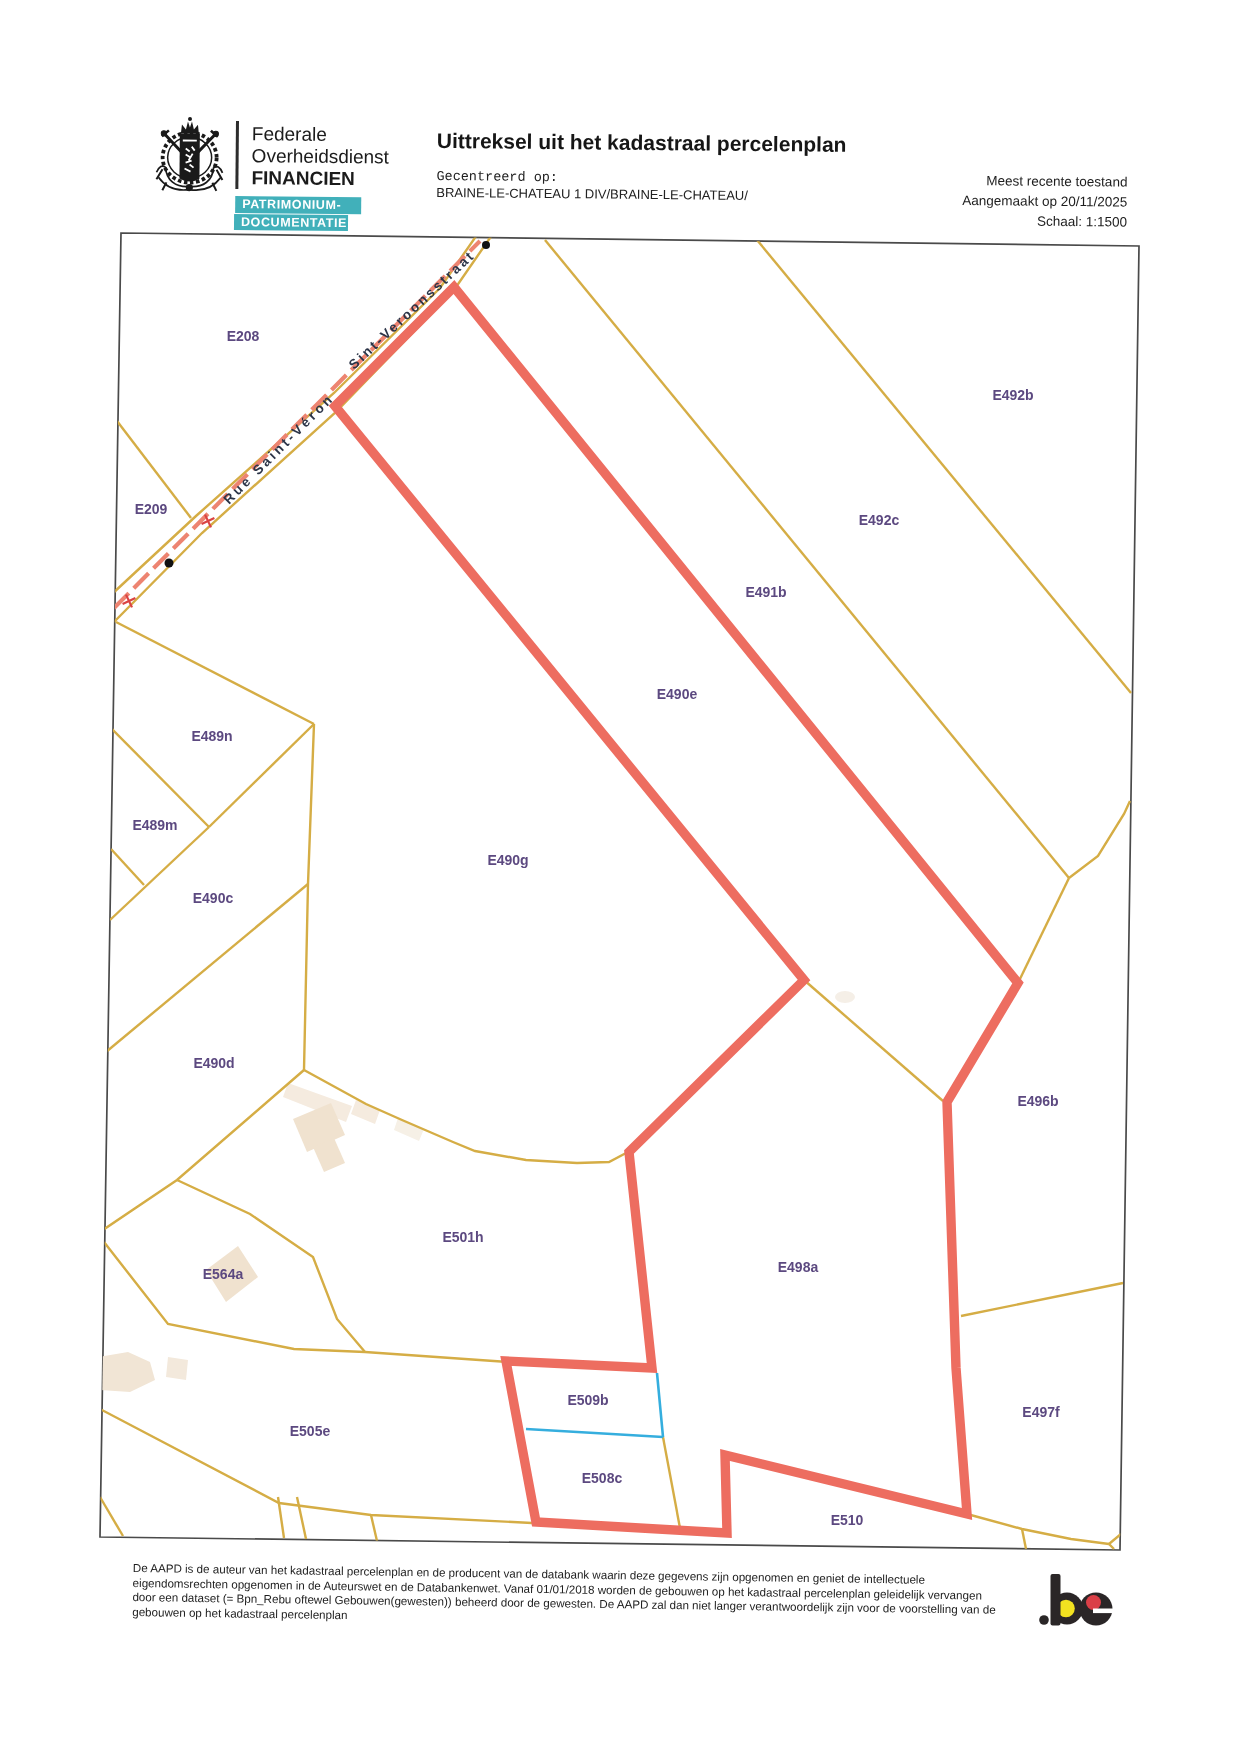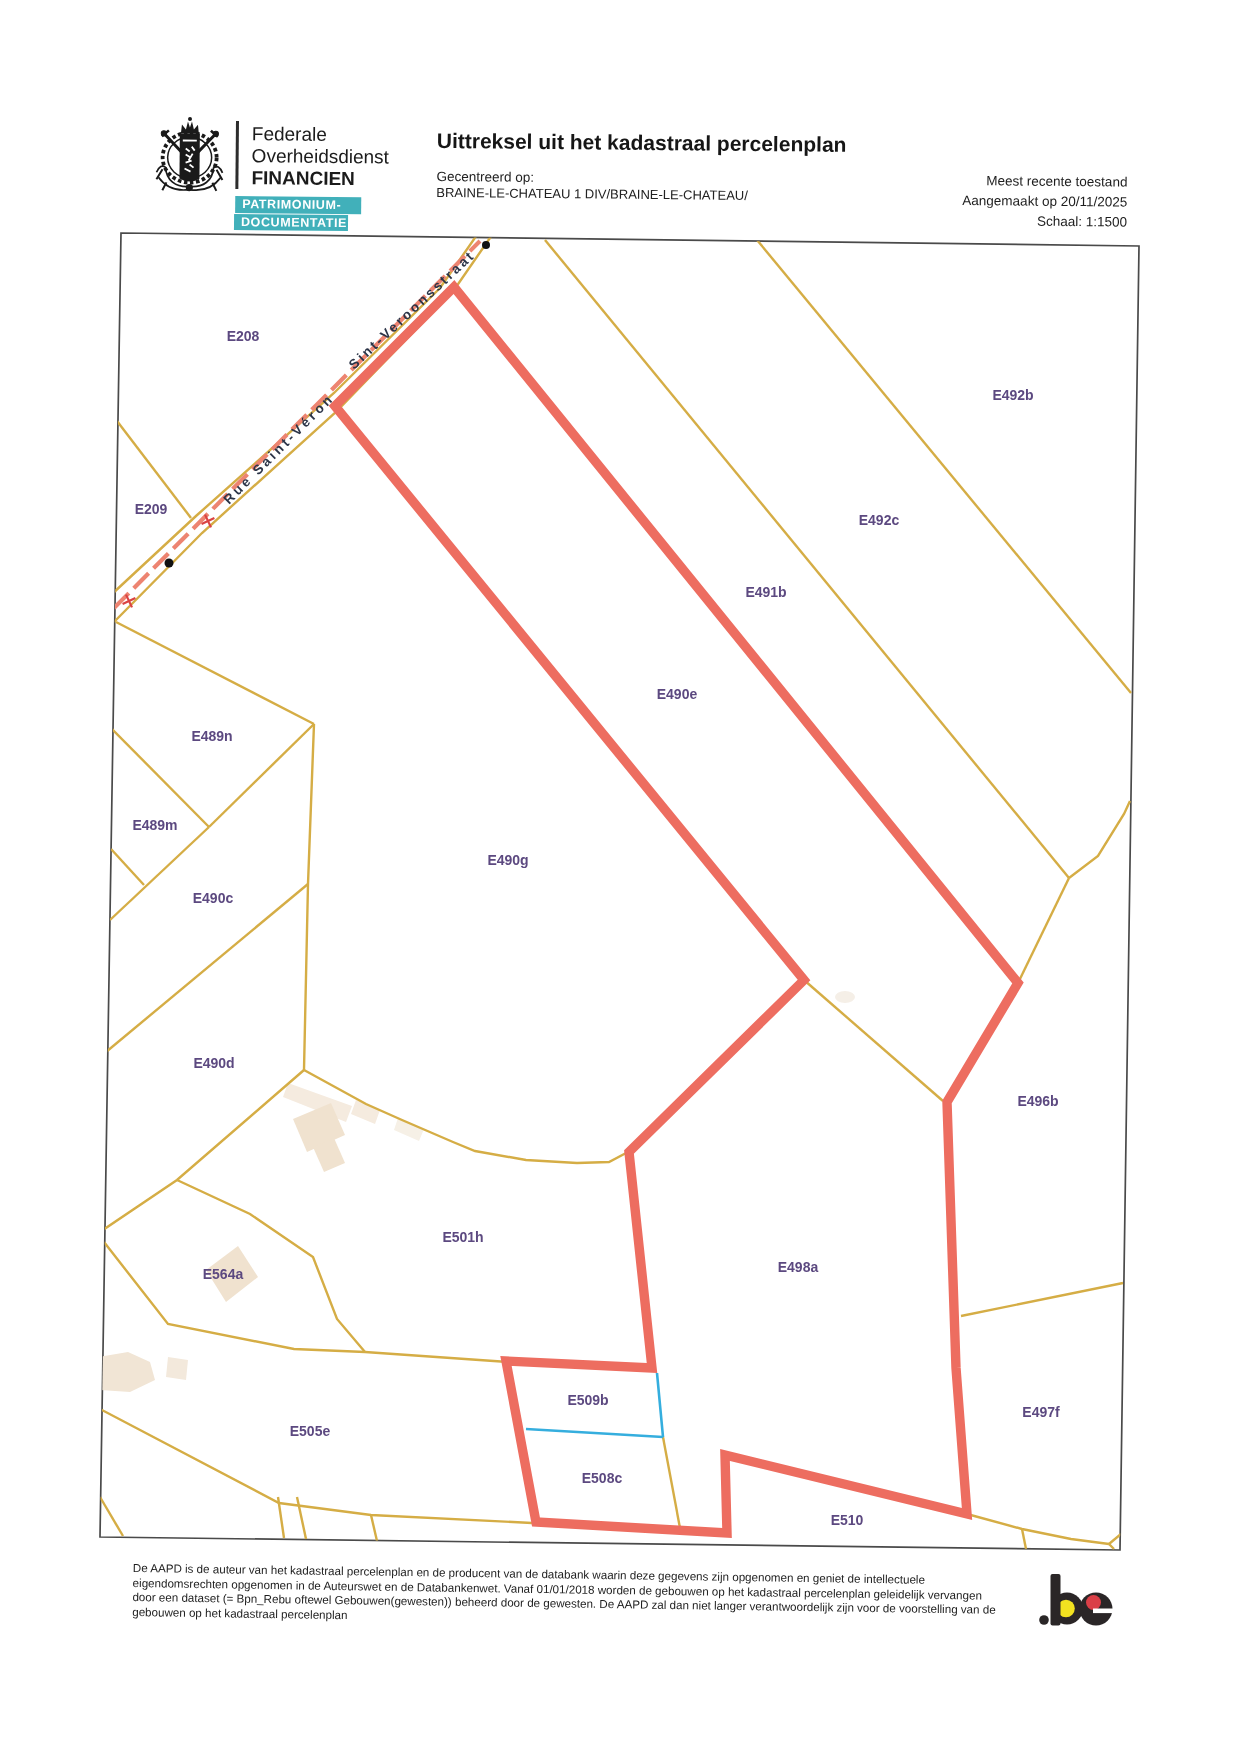--- a/index.html
+++ b/index.html
@@ -45,21 +45,21 @@
   <div class="abs" style="left:252px;top:122px;font-size:19px;line-height:22px;color:#1b1b1b;">
     Federale<br>Overheidsdienst<br><b>FINANCIEN</b>
   </div>
 
   <div class="abs" style="left:236px;top:195px;width:119px;height:17px;background:#41b0ba;color:#ffffff;font-size:12.5px;font-weight:bold;letter-spacing:0.6px;padding-left:7px;line-height:17px;">PATRIMONIUM-</div>
 
   <div class="abs" style="left:235px;top:213px;width:107px;height:16px;background:#41b0ba;color:#ffffff;font-size:12.5px;font-weight:bold;letter-spacing:0.6px;padding-left:7px;line-height:16px;">DOCUMENTATIE</div>
 
   <div class="abs" style="left:437px;top:126px;font-size:21px;font-weight:bold;color:#161616;">Uittreksel uit het kadastraal percelenplan</div>
 
-  <div class="abs" style="left:437px;top:166px;font-size:13.5px;color:#222222;">Gecentreerd op:</div>
+  <div class="abs" style="left:437px;top:166px;font-size:13.5px;color:#222222;font-family:Liberation Mono, monospace;">Gecentreerd op:</div>
 
   <div class="abs" style="left:437px;top:182px;font-size:13px;color:#222222;">BRAINE-LE-CHATEAU 1 DIV/BRAINE-LE-CHATEAU/</div>
 
   <div class="abs" style="left:828px;top:163px;width:300px;text-align:right;font-size:13.5px;line-height:20px;color:#1d1d1d;">
     Meest recente toestand<br>Aangemaakt op 20/11/2025<br>Schaal: 1:1500
   </div>
 </div>
 
 <svg class="abs" style="left:0;top:0;" width="1240" height="1754" viewBox="0 0 1240 1754">
   <defs>

